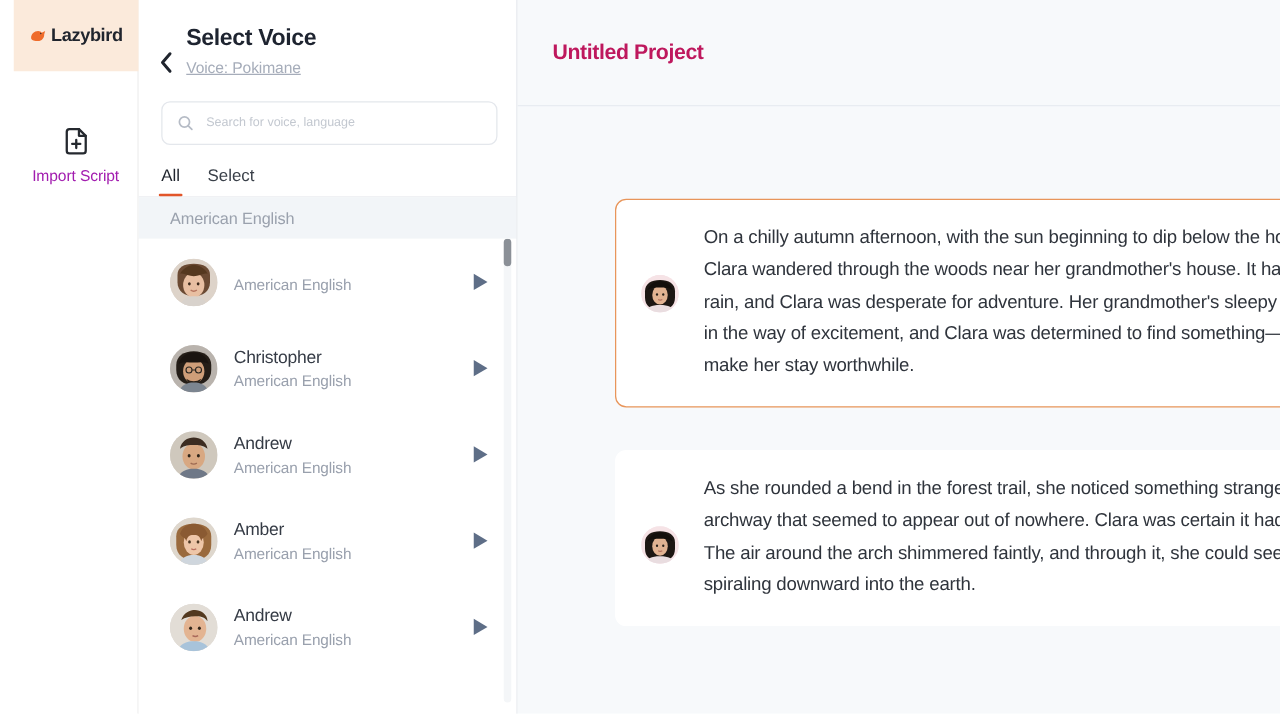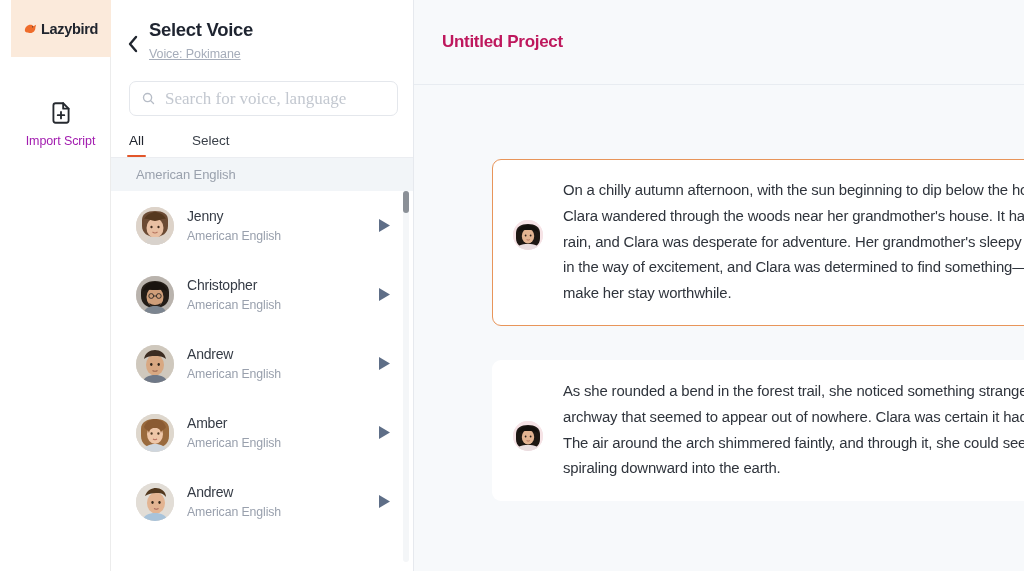--- a/index.html
+++ b/index.html
@@ -40,44 +40,44 @@
   .rail-label { font-size: 12.5px; color: #a21caf; letter-spacing: -0.1px; }
 
   
   .voice-panel {
     width: 303px; flex: 0 0 303px; height: 571px;
     background: #ffffff;
     border-right: 1px solid #e6e9ee;
     display: flex; flex-direction: column;
     position: relative;
   }
-  .vp-header { padding: 17px 16px 0 12px; display: flex; align-items: center; gap: 6px; }
+  .vp-header { padding: 17px 16px 0 12px; display: flex; align-items: flex-end; gap: 6px; }
   .back-chevron {
     width: 20px; height: 22px; margin-top: 10px;
     display: flex; align-items: center; justify-content: center;
     cursor: pointer; color: #20252e;
   }
   .vp-titles { padding-top: 2px; }
   .vp-title { font-size: 18.5px; font-weight: bold; color: #1e2430; letter-spacing: -0.3px; }
   .vp-sub { font-size: 12.5px; color: #a6adba; margin-top: 6px; letter-spacing: -0.1px; text-decoration: underline; }
 
   .search-wrap { padding: 20px 15px 0 18px; }
   .search-box {
     height: 35px; border: 1px solid #e4e7ec; border-radius: 7px;
     display: flex; align-items: center; gap: 9px; padding: 0 11px;
     background: #fff;
   }
   .search-icon { width: 15px; height: 15px; flex: 0 0 15px; color: #b6bcc6; }
   .search-input {
-    border: 0; outline: 0; flex: 1; font-size: 17px;
-    font-family: Liberation Serif, serif; color: #40464f; background: transparent;
+    border: 0; outline: 0; flex: 1; font-size: 10px;
+    font-family: Liberation Sans, sans-serif; color: #40464f; background: transparent;
   }
   .search-input::placeholder { color: #c3c8d0; }
 
-  .tabs { display: flex; gap: 48px; padding: 17px 0 0 18px; }
+  .tabs { display: flex; gap: 22px; padding: 17px 0 0 18px; }
   .tab { font-size: 13.5px; color: #3a4049; padding-bottom: 9px; cursor: pointer; position: relative; }
   .tab.active { color: #20252e; font-weight: normal; }
   .tab.active::after {
     content: ""; position: absolute; left: -2px; right: -2px; bottom: 0;
     height: 2.5px; background: #e2562a; border-radius: 2px;
   }
   .tabs-divider { height: 1px; background: #ebedf1; margin-left: 0; }
 
   .group-head {
     background: #f2f5f8; padding: 9px 0 9px 25px;
@@ -205,21 +205,20 @@
             <path d="M6 13c0-6 5-9 13-9s13 3 13 9v6c0 7-6 11-13 11S6 26 6 19z" fill="#6b4a33"></path>
             <ellipse cx="19" cy="21" rx="8.5" ry="10" fill="#e8bfa2"></ellipse>
             <path d="M8 12c3-5 8-7 11-7s9 2 11 7c-3-1-7 2-11 2s-8-3-11-2z" fill="#55381f"></path>
             <ellipse cx="15.5" cy="20" rx="1.1" ry="1.3" fill="#3d2a1c"></ellipse>
             <ellipse cx="22.5" cy="20" rx="1.1" ry="1.3" fill="#3d2a1c"></ellipse>
             <path d="M16.5 25q2.5 2 5 0" stroke="#b4735e" stroke-width="1.1" fill="none"></path>
             <path d="M8 38c1.5-6 6-8 11-8s9.5 2 11 8z" fill="#d8d2cc"></path>
           </svg>
         </div>
         <div class="v-meta">
-          <div class="v-name">Jenny</div>
           <div class="v-lang">American English</div>
         </div>
         <div class="play-btn">
           <svg width="13" height="15" viewBox="0 0 13 15">
               <path d="M1 1l11 6.5L1 14z" fill="currentColor"></path>
             </svg>
         </div>
       </div>
 
       <div class="voice-row">

